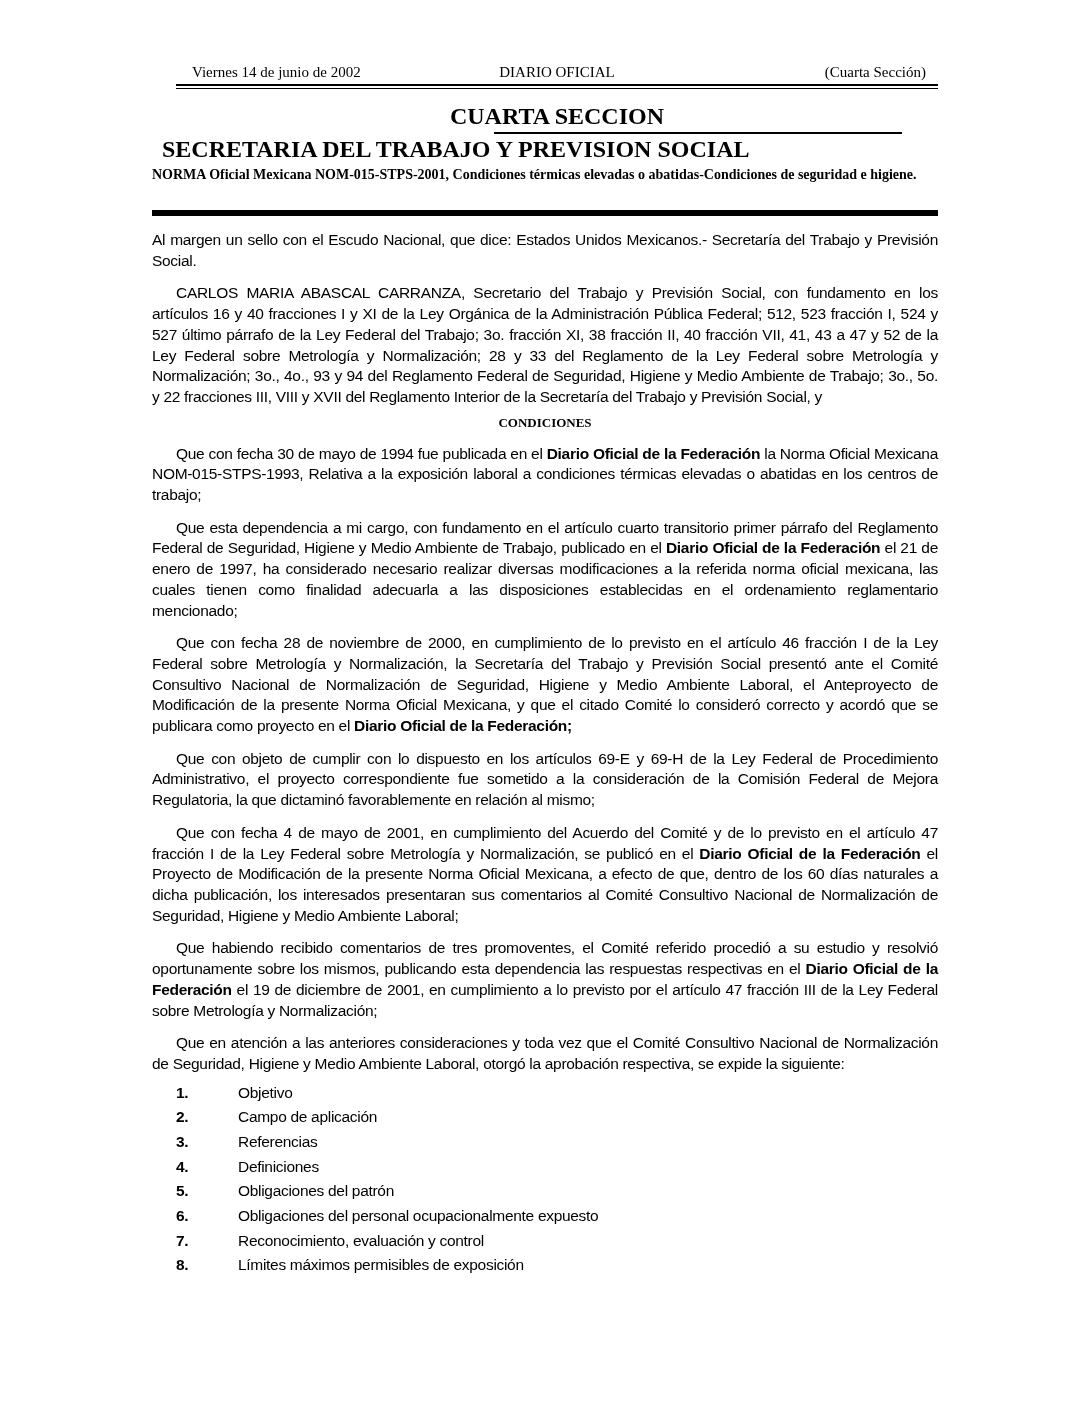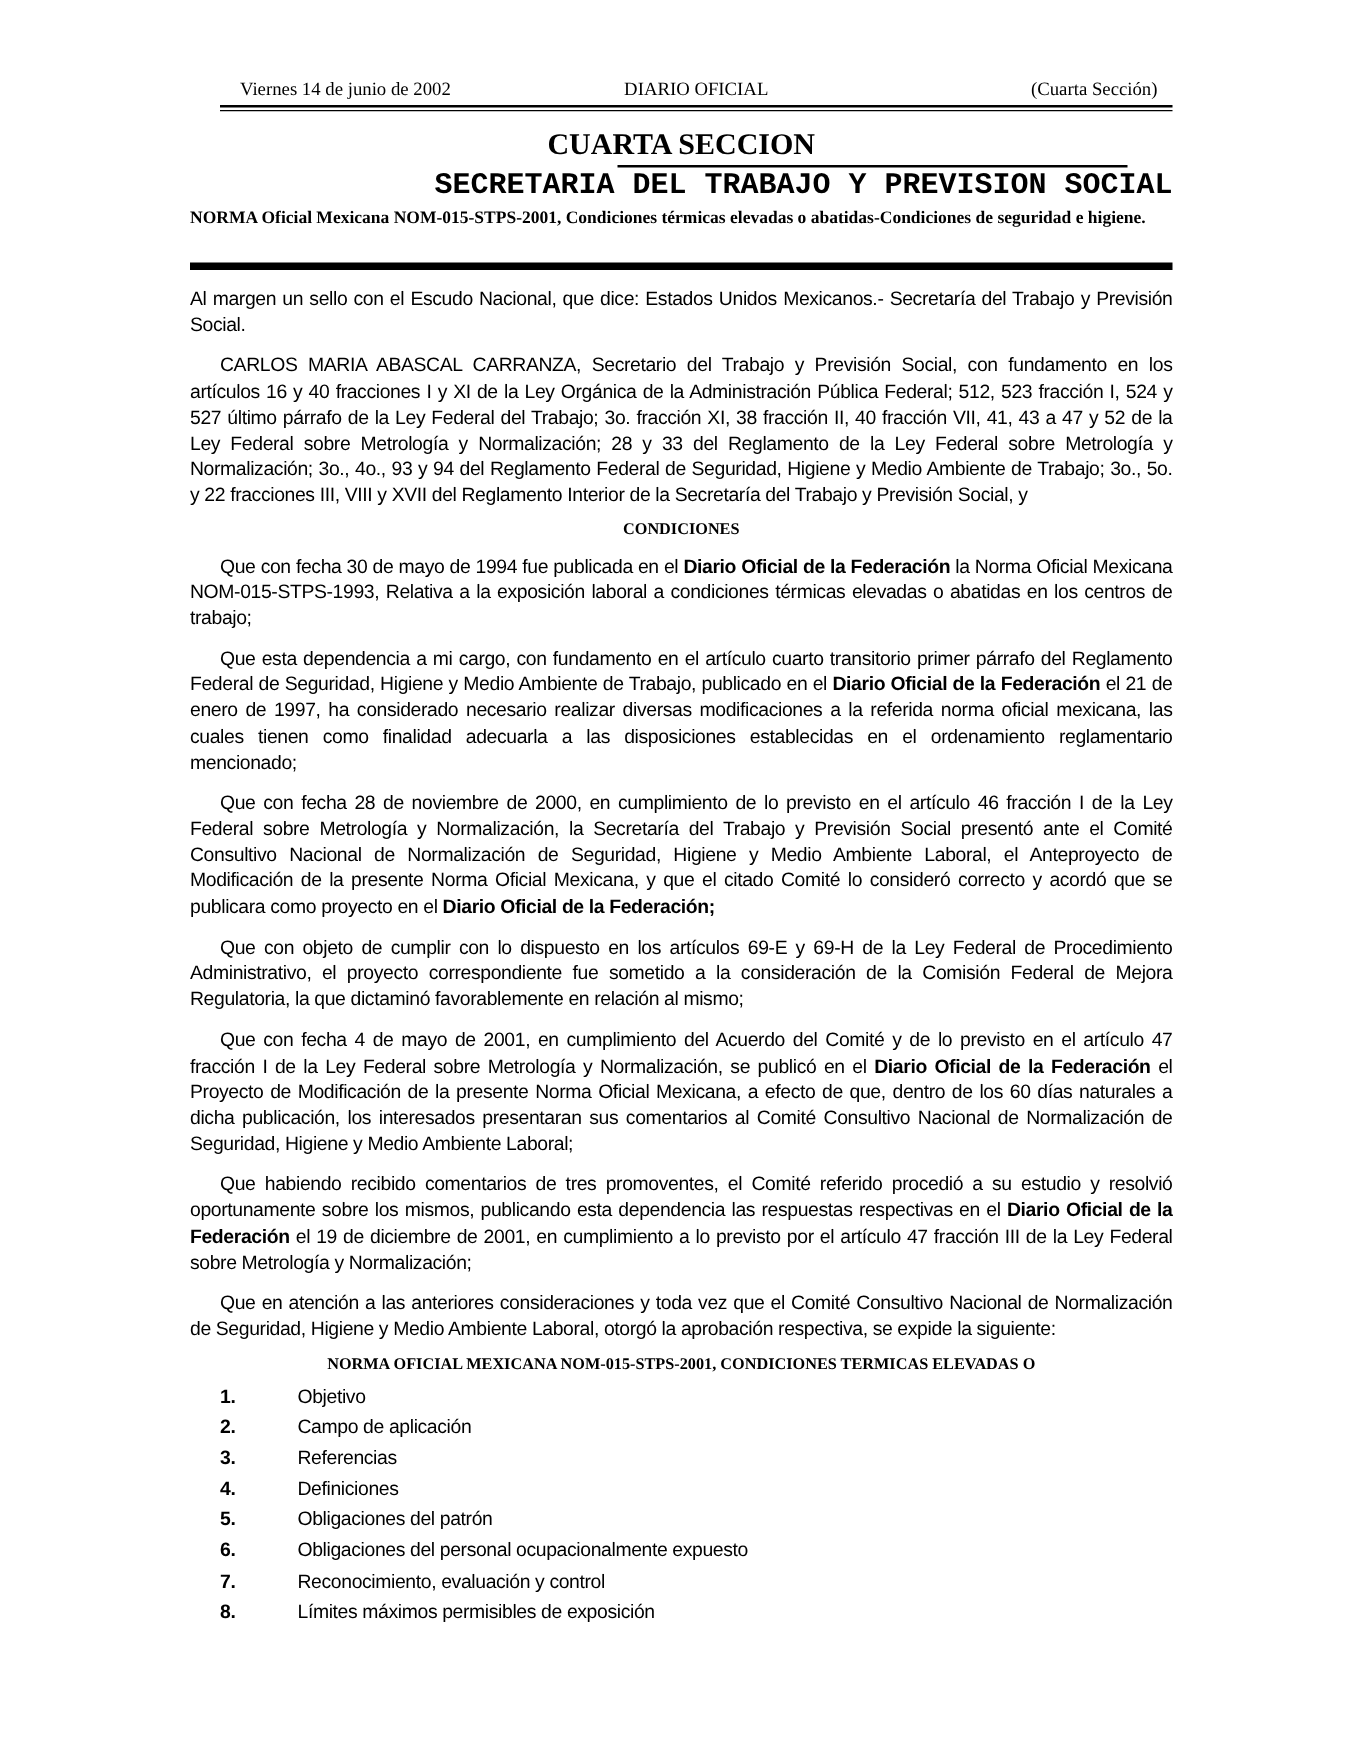--- a/index.html
+++ b/index.html
@@ -6,25 +6,25 @@
     body { width: 1088px; height: 1408px; position: relative; overflow: hidden; color: #000; }
     .page { position: absolute; left: 152px; top: 0; width: 786px; }
     .running-head { position: absolute; top: 64px; left: 24px; width: 762px; height: 20px;
       font-family: "Liberation Serif", serif; font-size: 15px; }
     .running-head span { position: absolute; top: 0; white-space: nowrap; }
     .rh-left { left: 16px; }
     .rh-center { left: 0; right: 0; text-align: center; }
     .rh-right { right: 12px; }
     .head-rule { position: absolute; top: 84px; left: 24px; width: 762px; height: 5px;
       border-top: 2px solid #000; border-bottom: 1px solid #000; box-sizing: border-box; }
-    .section-title { position: absolute; top: 101px; left: 0; width: 786px; text-align: center;
+    .section-title { position: absolute; top: 101px; left: 12px; width: 786px; text-align: center;
       font-family: "Liberation Serif", serif; font-weight: bold; font-size: 24px; line-height: 30px; }
     .section-rule { position: absolute; top: 132px; left: 342px; width: 408px; height: 0; border-top: 2px solid #000; }
-    .secretaria { position: absolute; top: 134px; left: 0; width: 786px; text-align: right; padding-left: 10px; box-sizing: border-box;
-      font-family: Liberation Mono, monospace; font-weight: bold; font-size: 24px; line-height: 30px; }
+    .secretaria { position: absolute; top: 134px; left: 0; width: 786px; text-align: left; padding-left: 10px; box-sizing: border-box;
+      font-family: Liberation Serif, serif; font-weight: bold; font-size: 24px; line-height: 30px; }
     .norma-title { position: absolute; top: 165px; left: 0; width: 786px;
       font-family: "Liberation Serif", serif; font-weight: bold; font-size: 14px; line-height: 20px; text-align: justify; }
     .thick-rule { position: absolute; top: 210px; left: 0; width: 786px; height: 6px; background: #000; }
     .body { position: absolute; top: 218px; left: 0; width: 786px;
       font-family: "Liberation Sans", sans-serif; font-size: 15.5px; line-height: 20.7px; text-align: justify; letter-spacing: -0.3px; }
     .body p { margin: 12px 0 6px 0; }
     .body p.indent { text-indent: 24px; }
     .body b { font-weight: bold; }
     .center-heading { text-align: center; font-family: "Liberation Serif", serif; font-weight: bold; font-size: 13px;
       letter-spacing: 0; margin: 4px 0 6px 0; line-height: 18px; }
@@ -68,21 +68,20 @@
 
     <p class="indent">Que con objeto de cumplir con lo dispuesto en los artículos 69-E y 69-H de la Ley Federal de Procedimiento Administrativo, el proyecto correspondiente fue sometido a la consideración de la Comisión Federal de Mejora Regulatoria, la que dictaminó favorablemente en relación al mismo;</p>
 
     <p class="indent"><span>Que con fecha 4 de mayo de 2001, en cumplimiento del Acuerdo del Comité y de lo previsto en el artículo 47 fracción I de la Ley Federal sobre Metrología y Normalización, se publicó en el </span><b>Diario Oficial de la Federación</b><span> el Proyecto de Modificación de la presente Norma Oficial Mexicana, a efecto de que, dentro de los 60 días naturales a dicha publicación, los interesados presentaran sus comentarios al Comité Consultivo Nacional de Normalización de Seguridad, Higiene y Medio Ambiente Laboral;</span></p>
 
     <p class="indent"><span>Que habiendo recibido comentarios de tres promoventes, el Comité referido procedió a su estudio y resolvió oportunamente sobre los mismos, publicando esta dependencia las respuestas respectivas en el </span><b>Diario Oficial de la Federación</b><span> el 19 de diciembre de 2001, en cumplimiento a lo previsto por el artículo 47 fracción III de la Ley Federal sobre Metrología y Normalización;</span></p>
 
     <p class="indent">Que en atención a las anteriores consideraciones y toda vez que el Comité Consultivo Nacional de Normalización de Seguridad, Higiene y Medio Ambiente Laboral, otorgó la aprobación respectiva, se expide la siguiente:</p>
 
     <div class="nom-heading">
-      <div>NORMA OFICIAL MEXICANA NOM-015-STPS-2001, CONDICIONES TERMICAS ELEVADAS O</div>
     </div>
 
 
     <ul class="index-list">
       <li>
           <span class="index-num">1.</span>
           <span class="index-label">Objetivo</span>
         </li>
       <li>
           <span class="index-num">2.</span>

